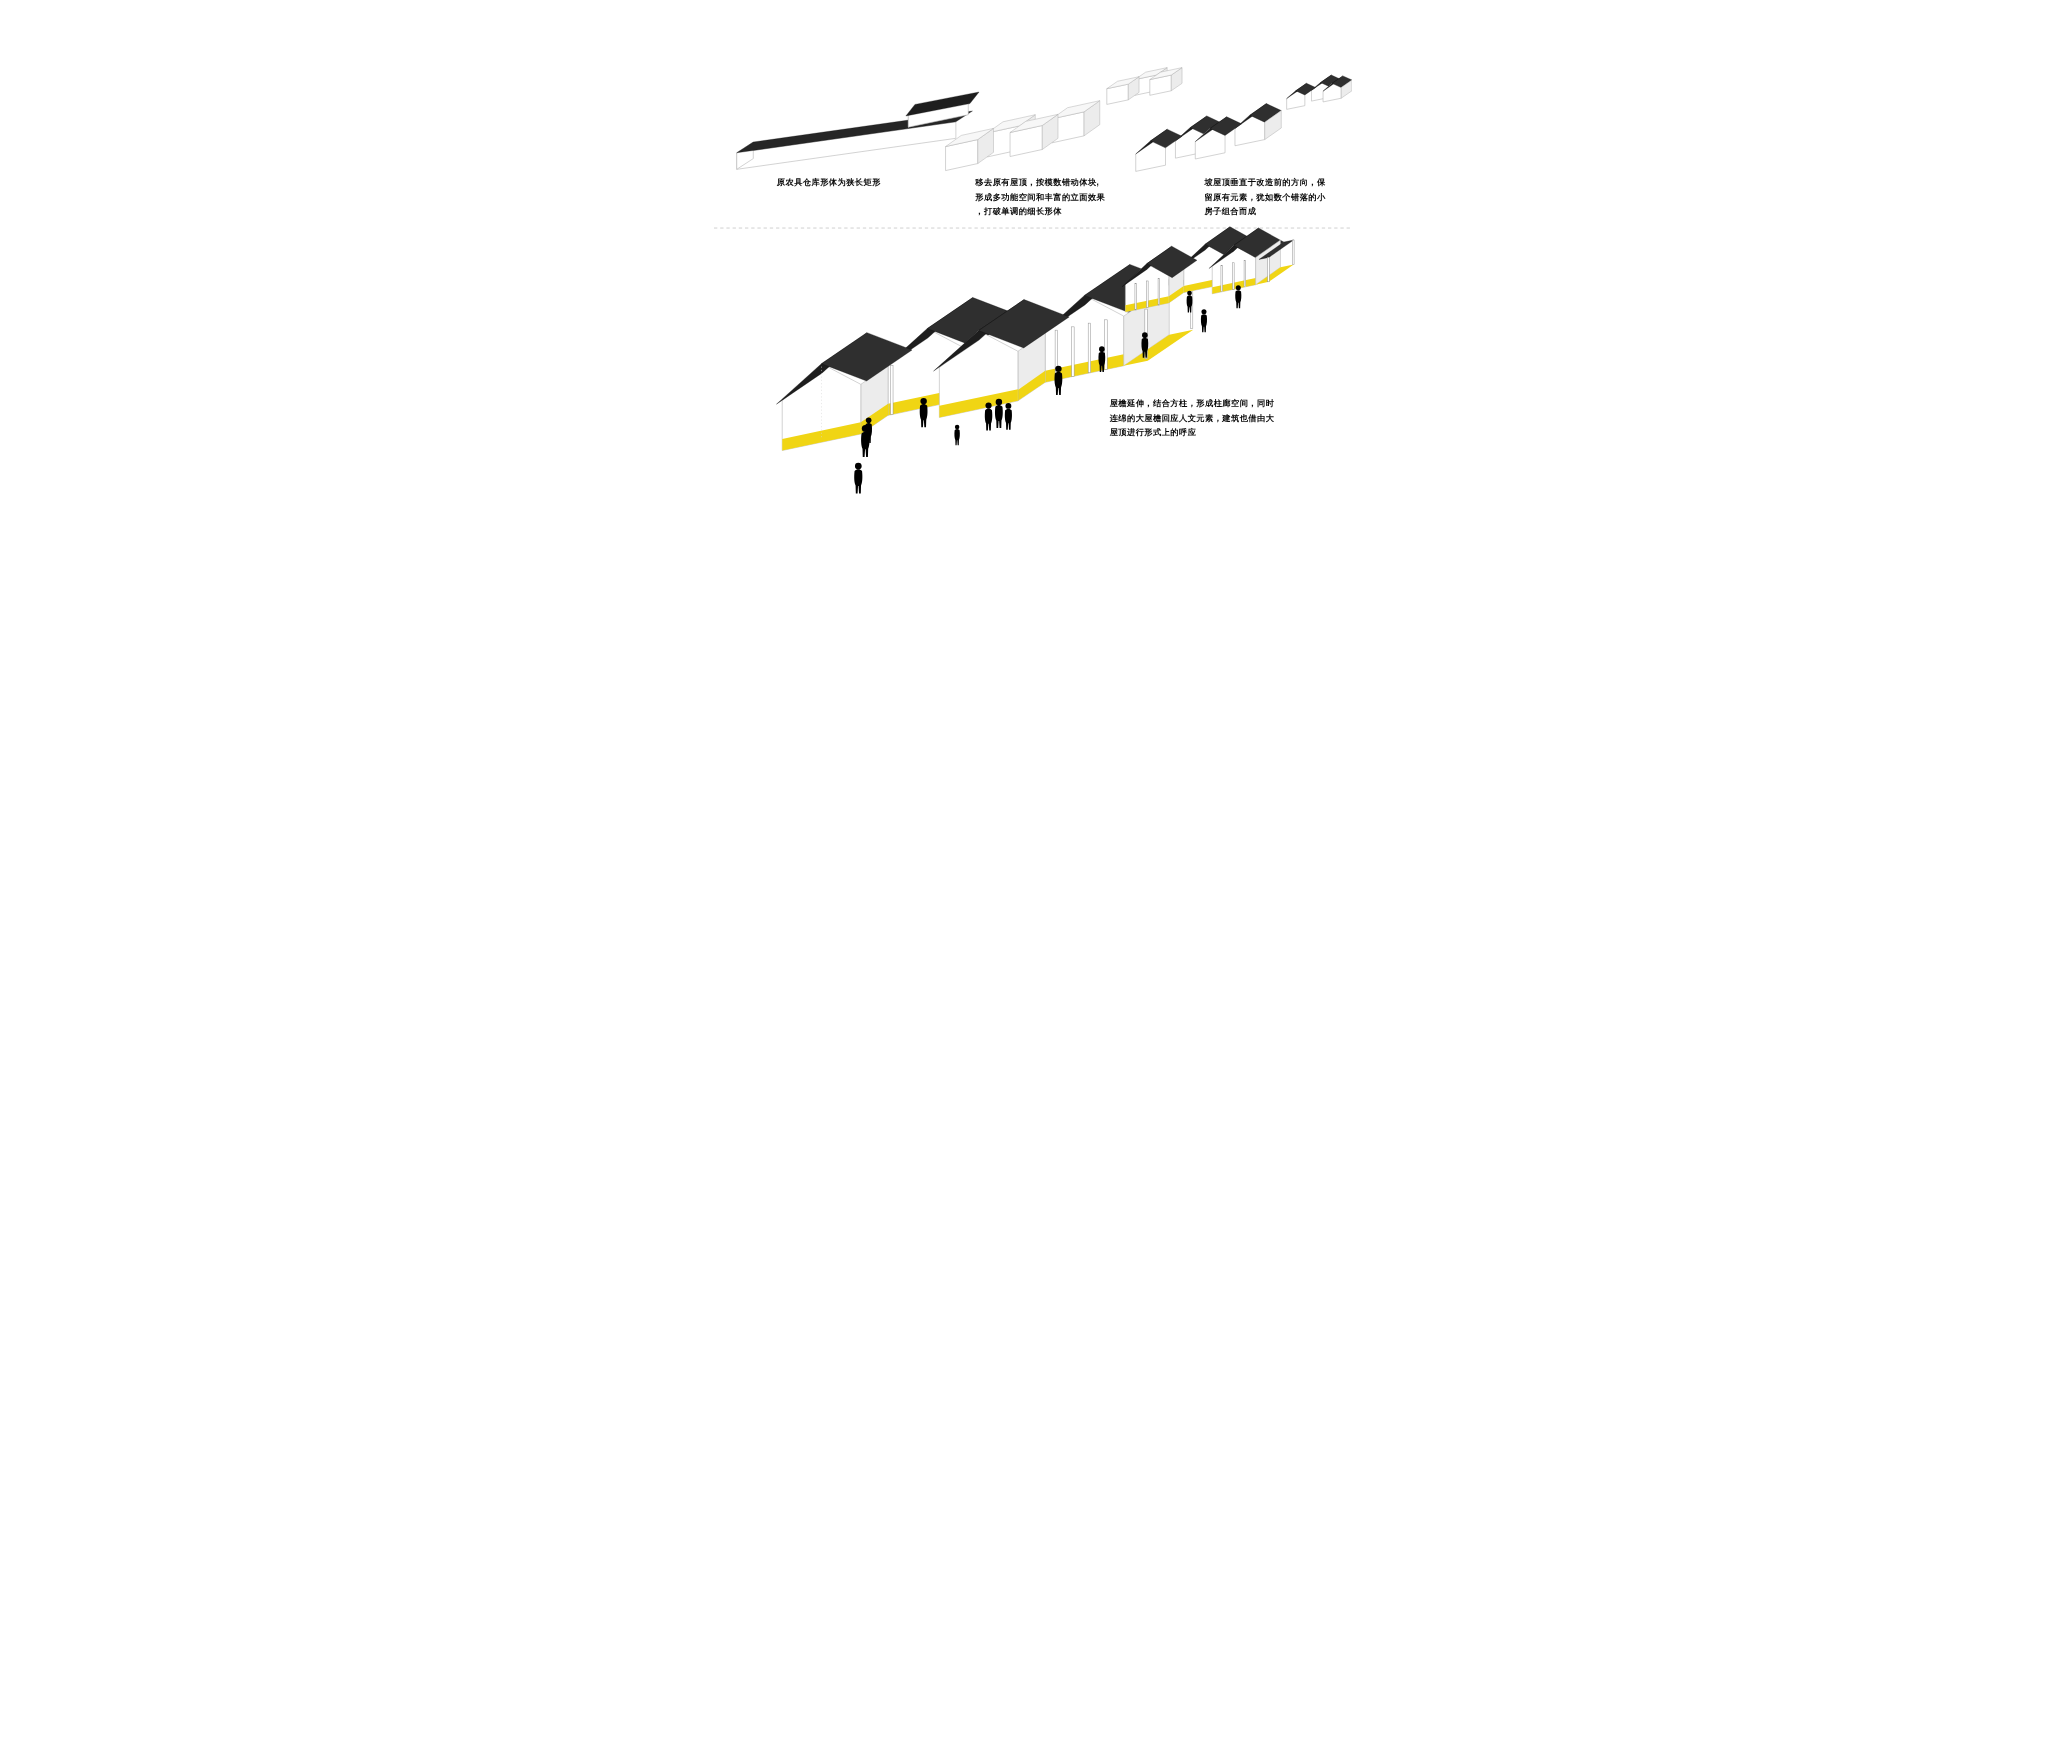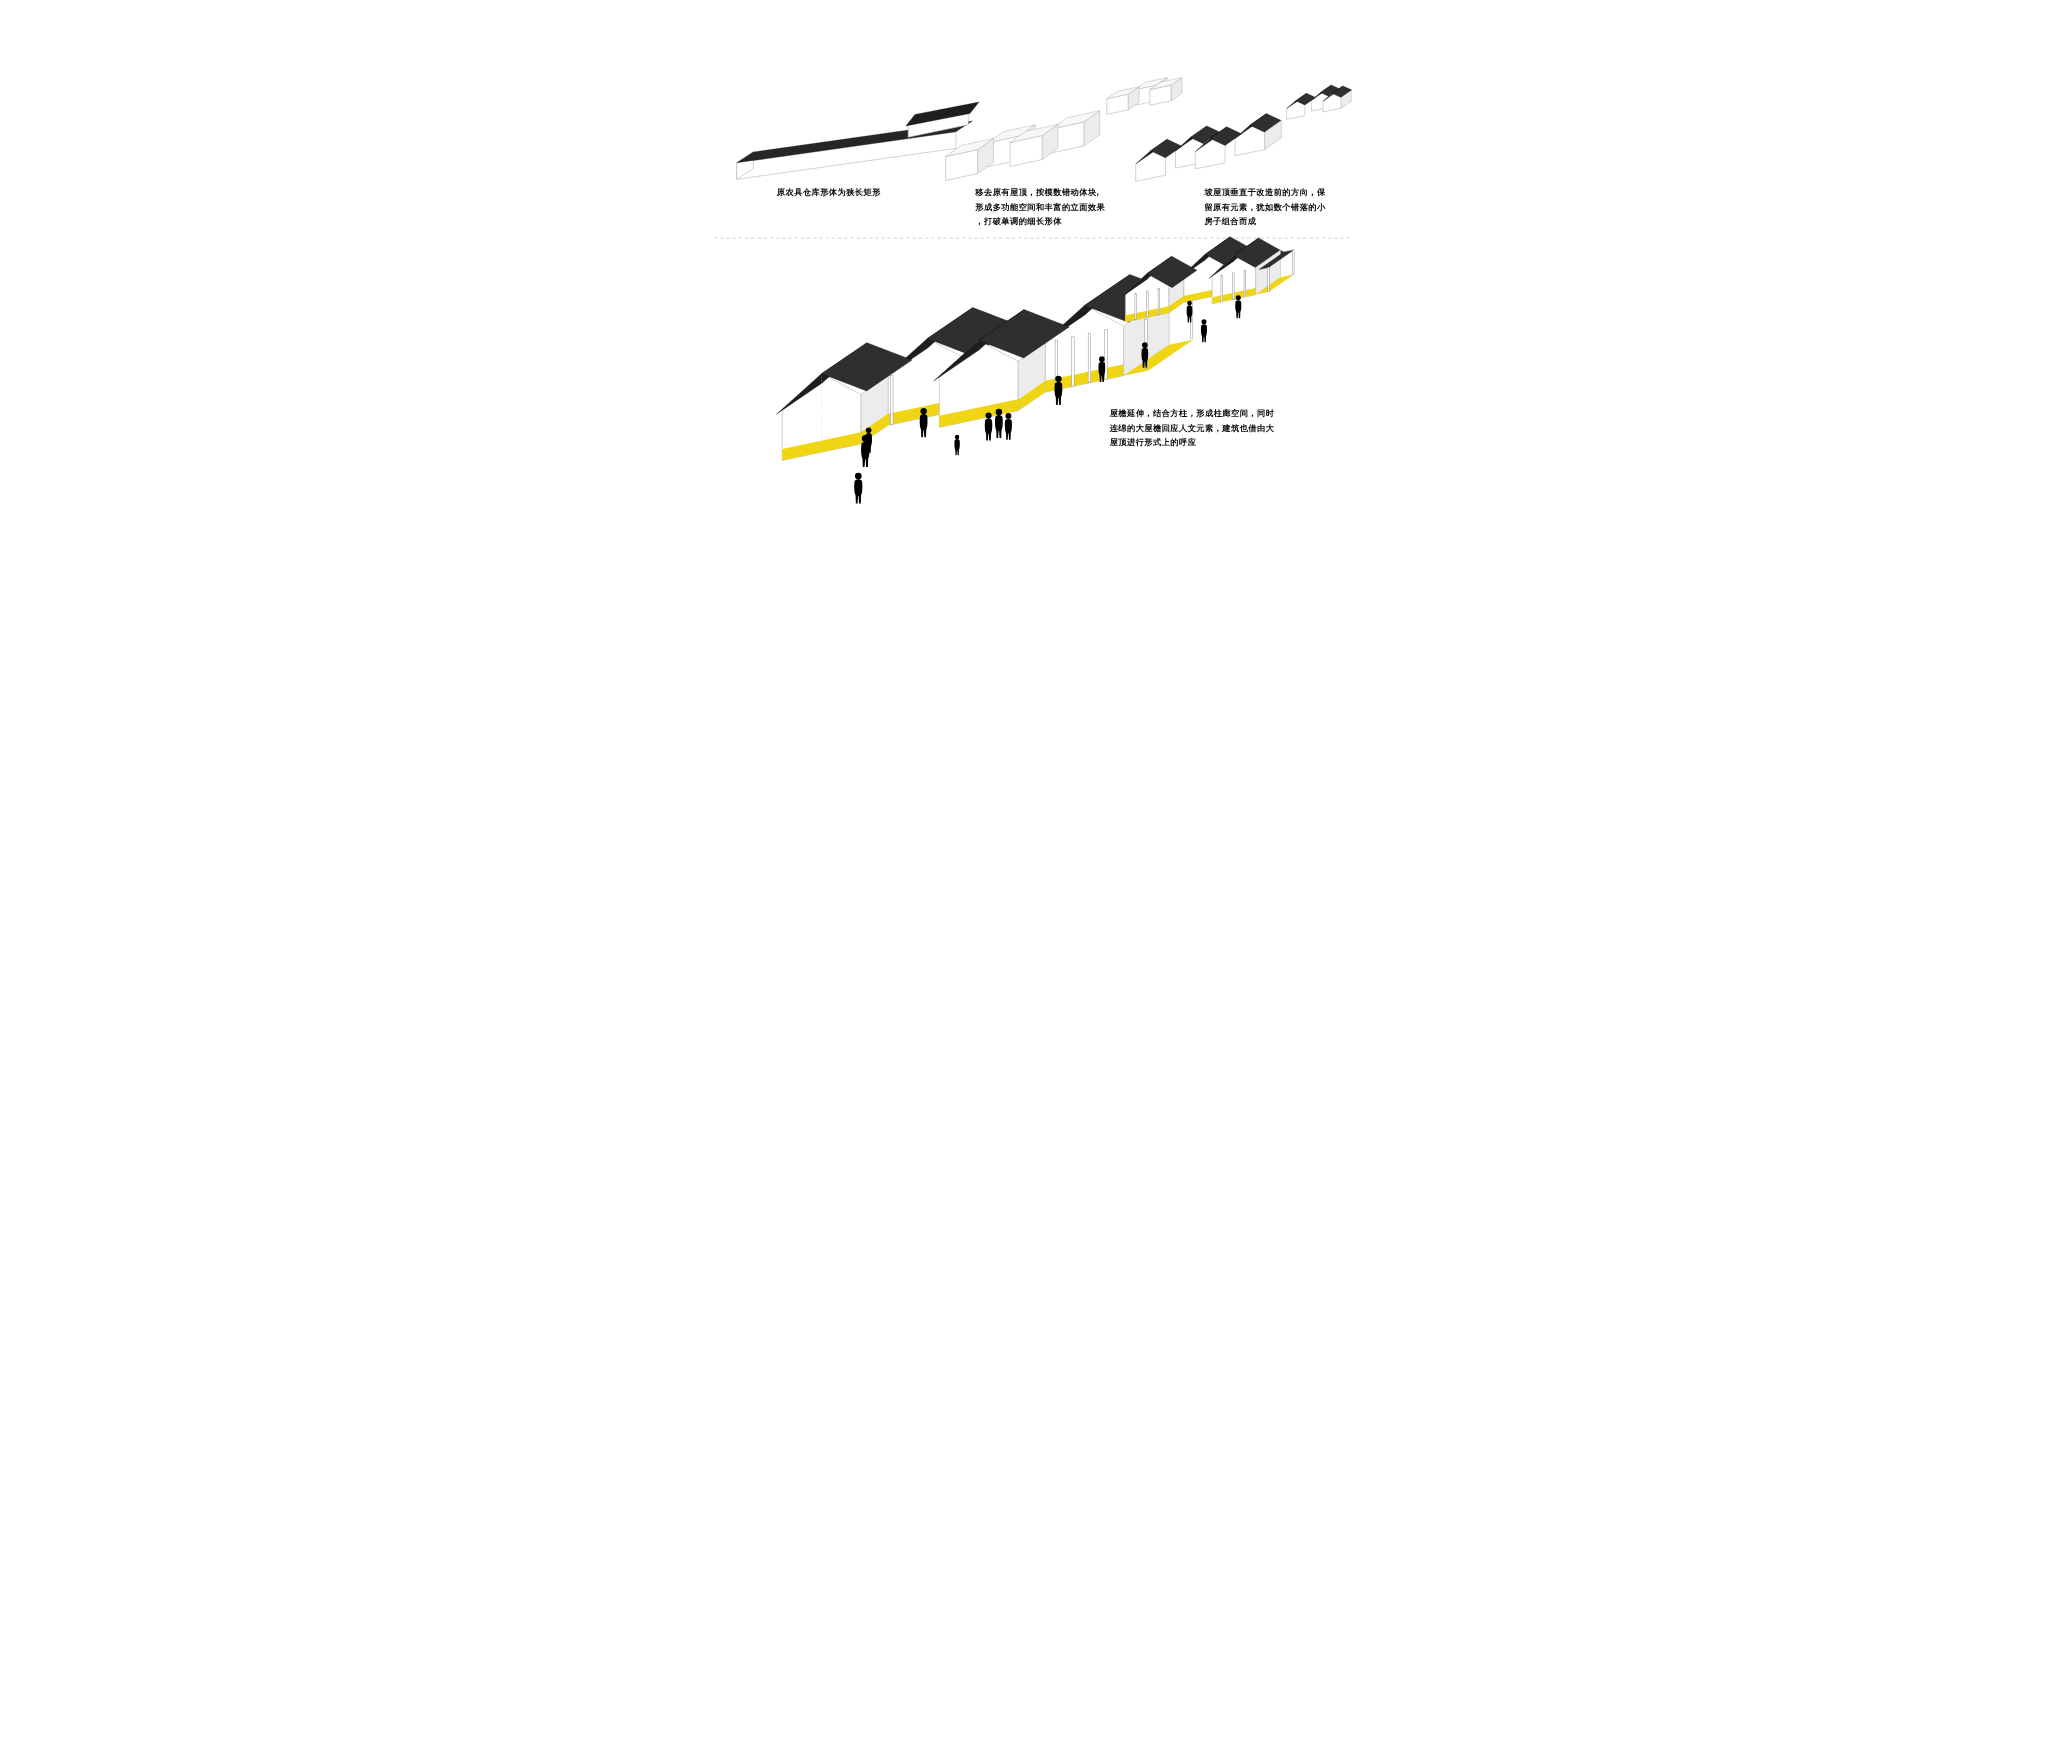--- a/index.html
+++ b/index.html
@@ -1,16 +1,16 @@
 <!DOCTYPE html>
 <html style="font-size:6.6px"><head>
 <meta charset="utf-8">
 <style>
   html,body{margin:0;padding:0;background:#ffffff;}
-  .stage{width:100%;max-width:638px;margin:16px auto;}
+  .stage{width:100%;max-width:638px;margin:6px auto;}
   svg{display:block;width:100%;height:auto;background:#ffffff;}
   .wall{fill:#ffffff;stroke:#b3b3b3;stroke-width:1.4;stroke-linejoin:round;}
   .side{fill:#ececec;stroke:#b3b3b3;stroke-width:1.2;stroke-linejoin:round;}
   .topf{fill:#f7f7f7;stroke:#b3b3b3;stroke-width:1.2;stroke-linejoin:round;}
   .roofN{fill:#1e1e1e;stroke:#0c0c0c;stroke-width:.7;stroke-linejoin:round;}
   .roofF{fill:#2f2f2f;stroke:#0c0c0c;stroke-width:.7;stroke-linejoin:round;}
   .roofTop{fill:#262626;stroke:#0c0c0c;stroke-width:.7;stroke-linejoin:round;}
   .floor{fill:#f0d514;}
   .col{fill:#ffffff;stroke:#8f8f8f;stroke-width:1.2;}
   .person{fill:#000000;}

